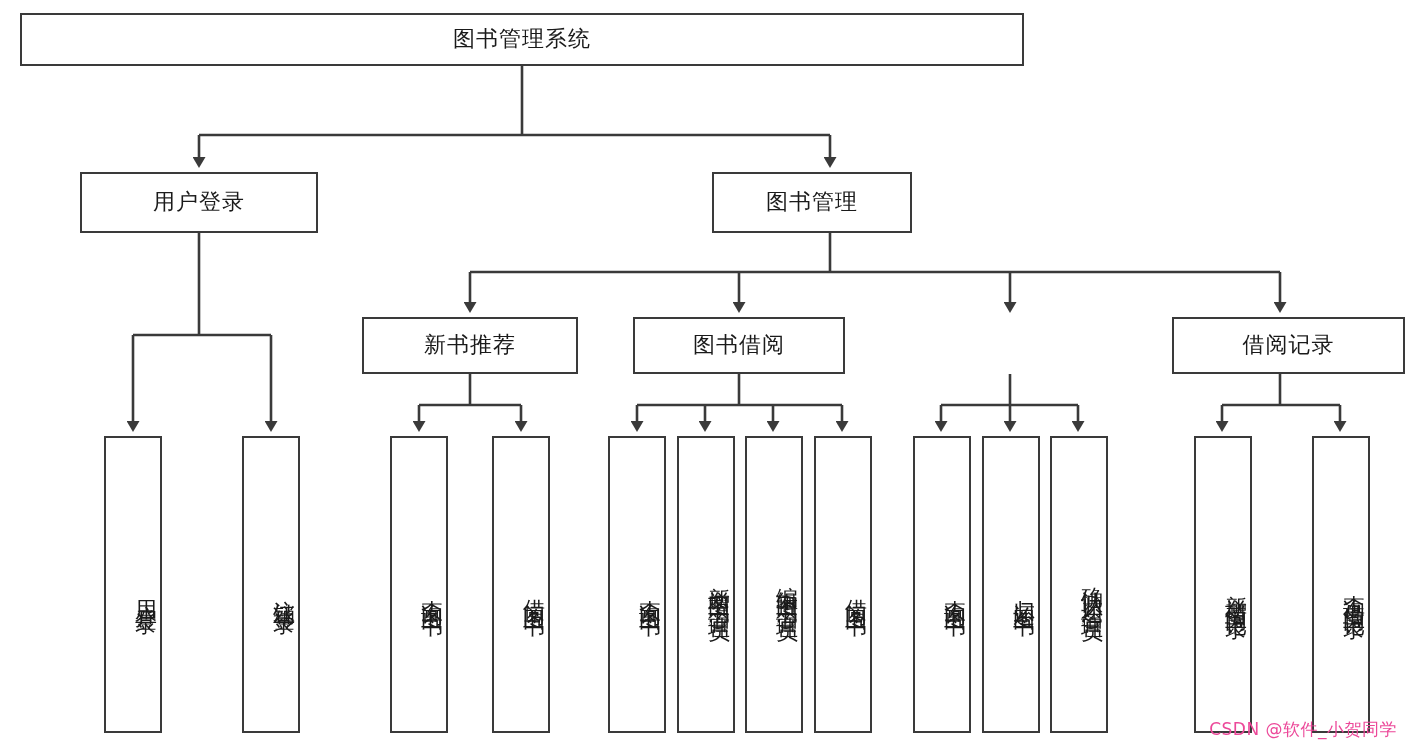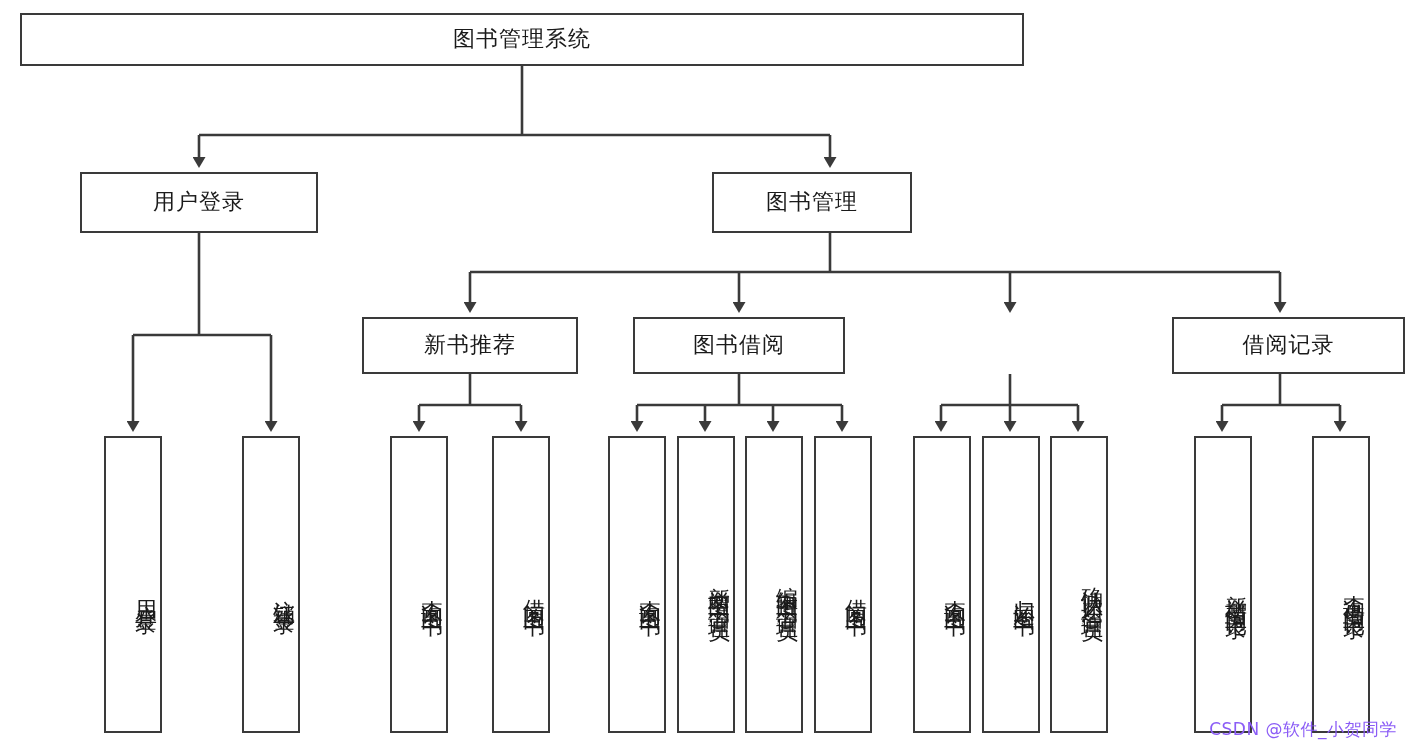--- a/index.html
+++ b/index.html
@@ -57,21 +57,21 @@
     text-orientation: upright;
   }
   .node-root {
     font-size: 23px;
   }
   .watermark {
     position: absolute;
     right: 8px;
     bottom: 6px;
     font-size: 17px;
-    color: #8b5cf6;
+    color: #ec4899;
     letter-spacing: 0.5px;
     z-index: 3;
     white-space: nowrap;
   }
 </style>
 </head>
 <body>
 
 <div id="canvas">
 

